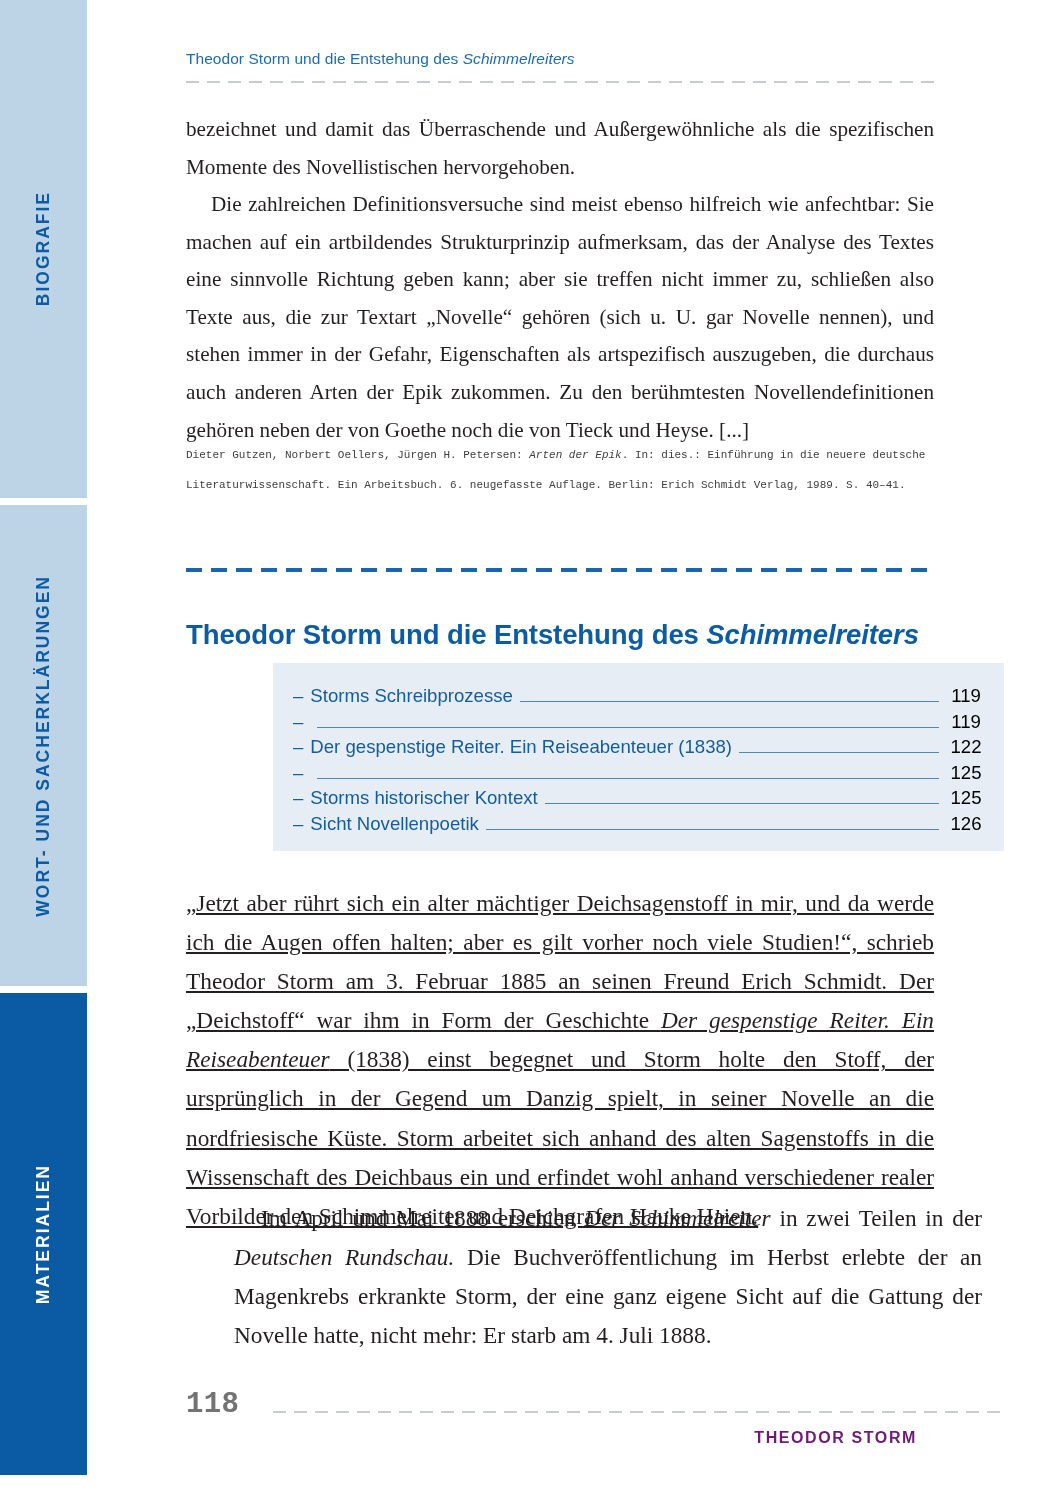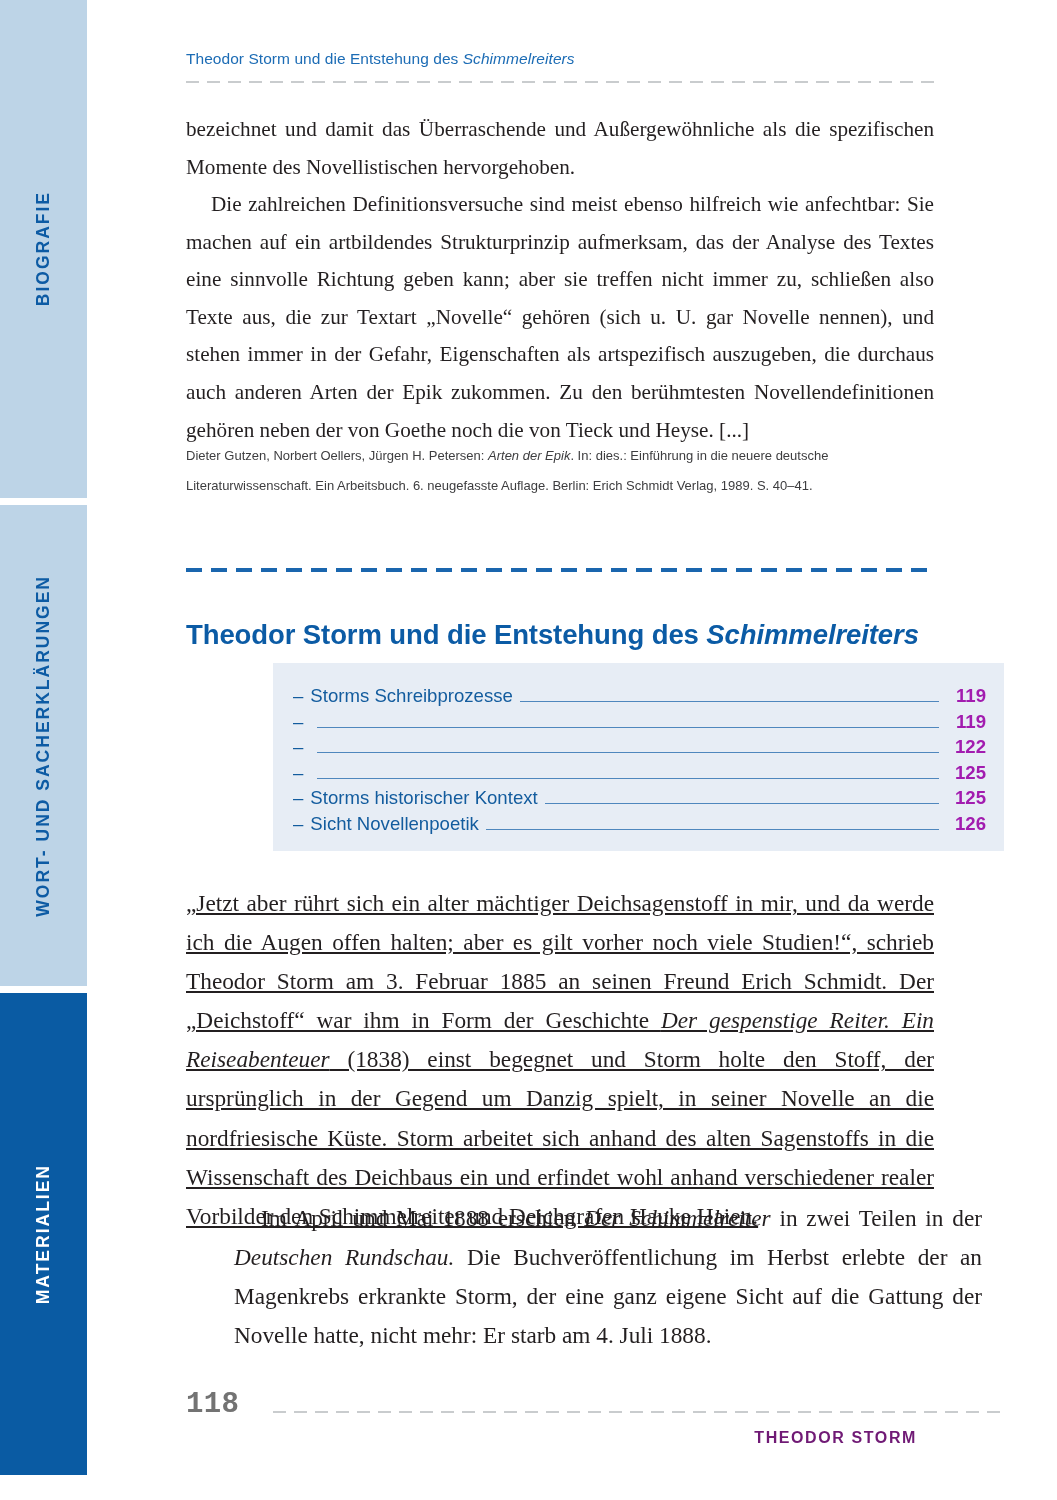--- a/index.html
+++ b/index.html
@@ -110,22 +110,22 @@
 
   #para-1 { top: 111px; }
   #para-2 { top: 186px; }
 
   
   #citation {
     position: absolute;
     left: 99px;
     top: 441px;
     width: 748px;
-    font-family: Liberation Sans, sans-serif;
-    font-size: 13px;
+    font-family: Liberation Mono, monospace;
+    font-size: 11px;
     line-height: 29.5px;
     color: #3d3d3f;
     text-align: left;
   }
   #citation i { font-style: italic; }
 
   
   #section-rule {
     position: absolute;
     left: 99px;
@@ -189,23 +189,22 @@
   .toc-leader {
     flex: 1 1 auto;
     position: relative;
     height: 1px;
     margin: 0 7px 4px 7px;
     border-bottom: 1.4px solid #4f87bd;
   }
   .toc-page {
     flex: 0 0 auto;
     width: 40px;
-    text-align: right;
-    color: #a21caf;
-    font-weight: bold;
+    text-align: center;
+    color: #000000;
   }
 
   
   .body-serif {
     position: absolute;
     left: 99px;
     width: 748px;
     font-family: "Liberation Serif", serif;
     font-size: 23.3px;
     line-height: 39.1px;
@@ -298,20 +297,21 @@
       </div>
 
       <div class="toc-row">
         <span class="toc-dash">–</span>
         <span class="toc-leader"></span>
         <span class="toc-page">119</span>
       </div>
 
       <div class="toc-row">
         <span class="toc-dash">–</span>
+        <span class="toc-label"><span>Der gespenstige Reiter. Ein Reiseabenteuer (1838)</span><i></i><span></span></span>
         <span class="toc-leader"></span>
         <span class="toc-page">122</span>
       </div>
 
       <div class="toc-row">
         <span class="toc-dash">–</span>
         <span class="toc-leader"></span>
         <span class="toc-page">125</span>
       </div>
 

